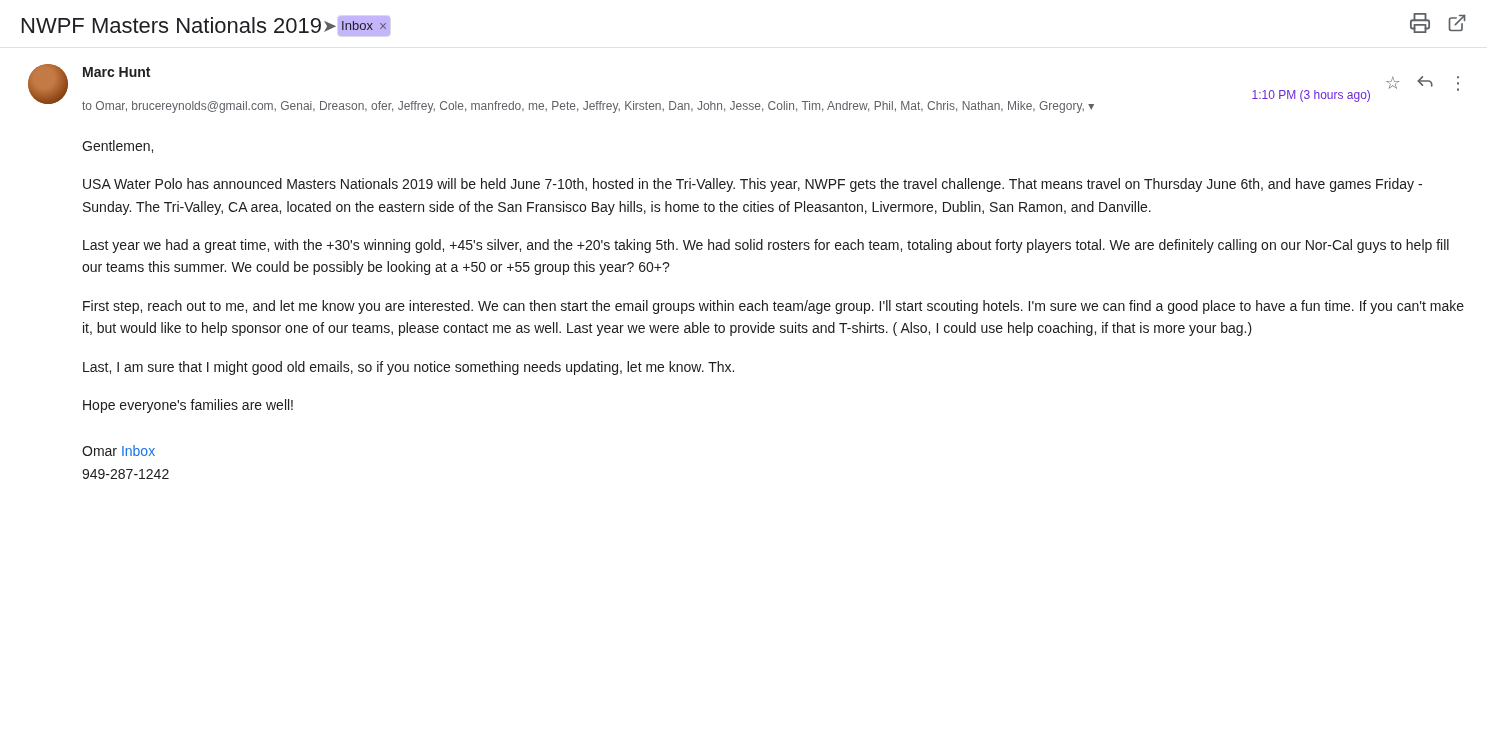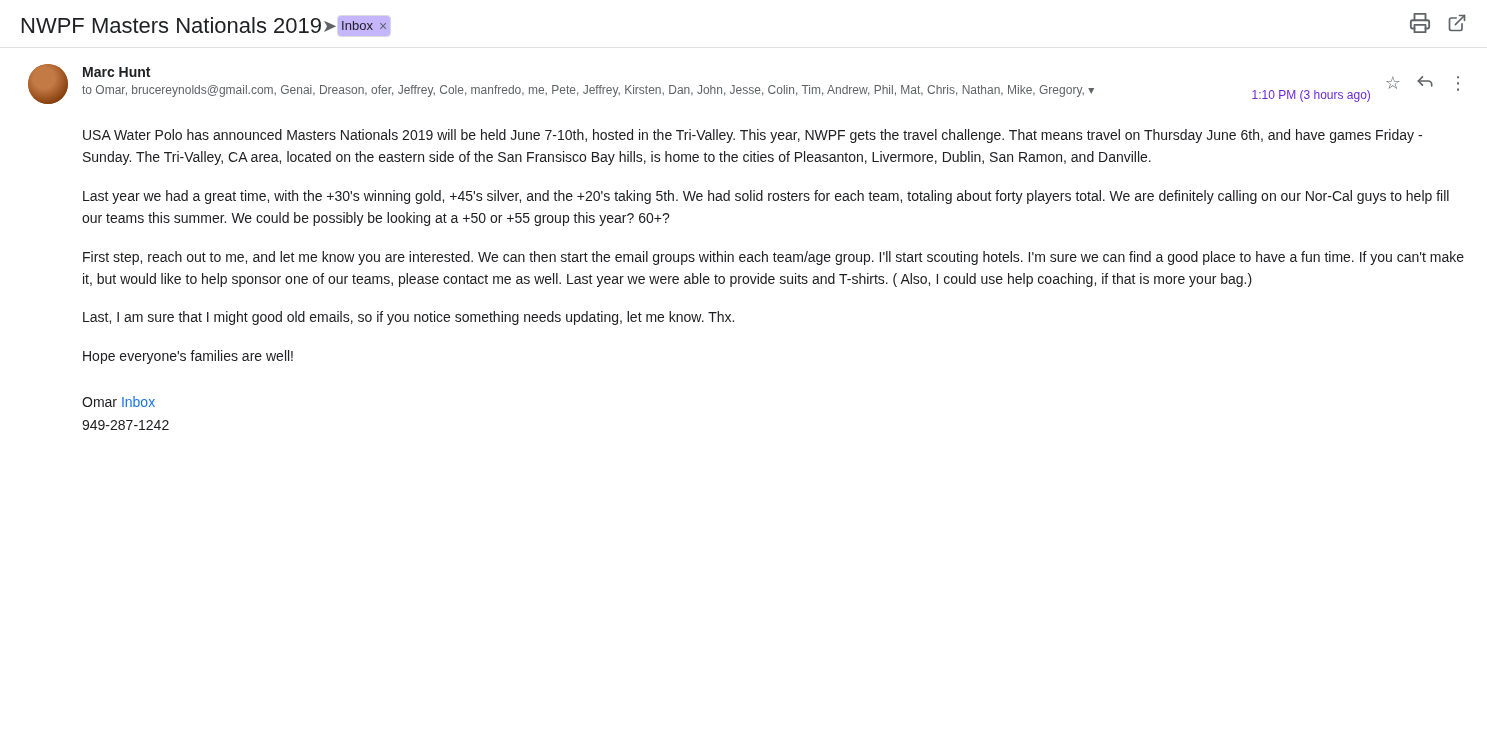--- a/index.html
+++ b/index.html
@@ -110,21 +110,21 @@
 
     .sender-name {
       font-size: 14px;
       font-weight: 600;
       color: #202124;
     }
 
     .sender-recipients {
       font-size: 12px;
       color: #5f6368;
-      margin-top: 2px;
+      margin-top: 18px;
       line-height: 1.4;
     }
 
     .sender-meta {
       margin-left: auto;
       display: flex;
       align-items: center;
       gap: 14px;
       flex-shrink: 0;
     }
@@ -228,20 +228,21 @@
         <svg width="20" height="20" viewBox="0 0 24 24" fill="none" stroke="#5f6368" stroke-width="2" stroke-linecap="round" stroke-linejoin="round">
           <polyline points="9 17 4 12 9 7"></polyline>
           <path d="M20 18v-2a4 4 0 0 0-4-4H4"></path>
         </svg>
       </span>
       <span class="meta-icon">⋮</span>
     </div>
   </div>
 
   <div class="email-content">
+    <p>Gentlemen,</p>
     <p>USA Water Polo has announced  Masters Nationals 2019 will be held June 7-10th, hosted in the Tri-Valley.   This year, NWPF gets the travel challenge. That means travel on Thursday June 6th, and have games Friday - Sunday. The Tri-Valley, CA area, located on the eastern side of the San Fransisco Bay hills, is home to the cities of Pleasanton, Livermore, Dublin, San Ramon, and Danville.</p>
     <p>Last year we had a great time, with the +30's winning gold, +45's silver, and the +20's taking 5th.  We had solid rosters for each team, totaling about forty players total.   We are definitely calling on our Nor-Cal guys to help fill our teams this summer.  We could be possibly be looking at a +50 or +55 group this year? 60+?</p>
     <p>First step, reach out to me, and let me know you are interested.  We can then start the email groups within each team/age group. I'll start scouting hotels. I'm sure we can find a good place to have a fun time. If you can't make it, but would like to help sponsor one of our teams, please contact me as well. Last year we were able to provide suits and T-shirts.  ( Also, I could use help coaching, if that is more your bag.)</p>
     <p>Last, I am sure that I might good old emails, so if you notice something needs updating, let me know. Thx.</p>
     <p>Hope everyone's families are well!</p>
     <div class="signature">
       <div>
         <span class="signature-name">Omar </span><span class="signature-name-link">Inbox</span>
       </div>
       <div class="signature-phone">949-287-1242</div>

